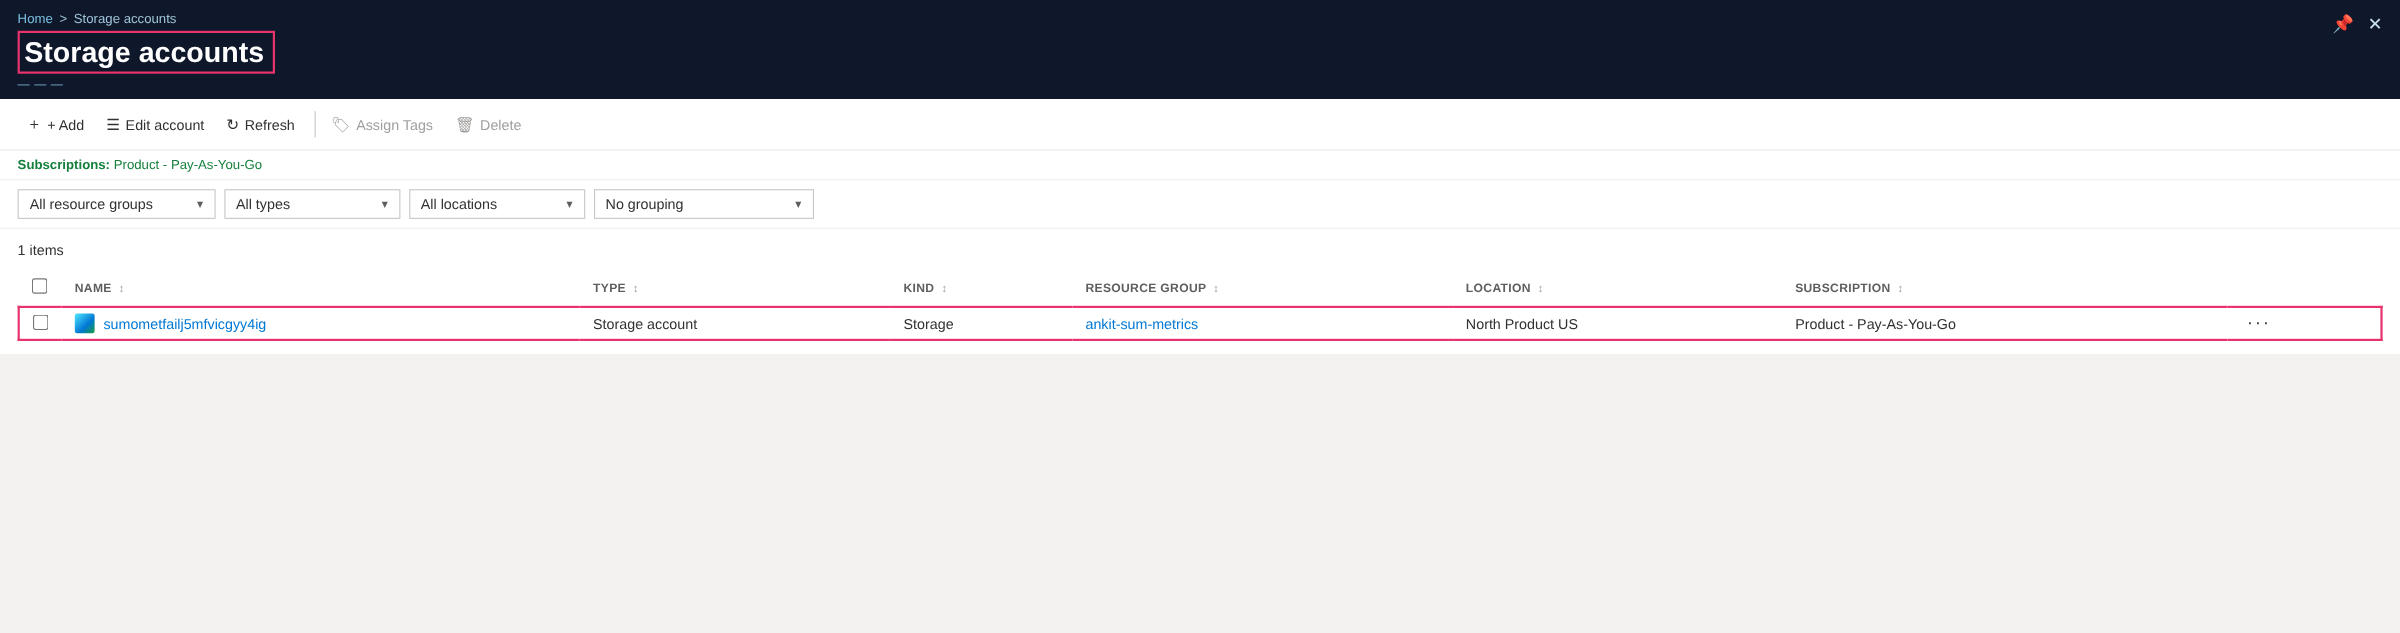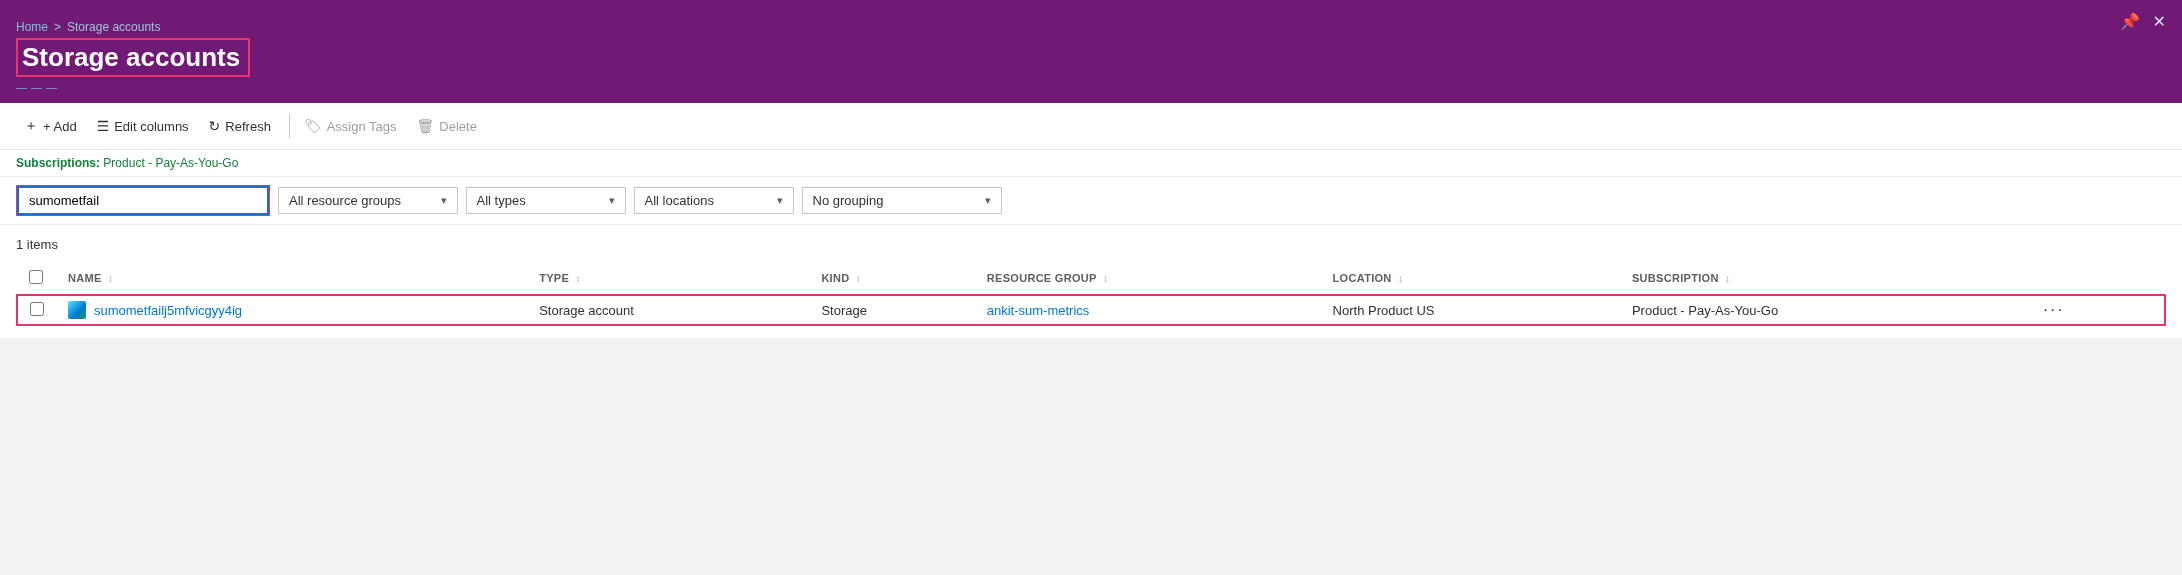--- a/index.html
+++ b/index.html
@@ -1,22 +1,22 @@
 <!DOCTYPE html>
 <html><head>
   <meta charset="utf-8">
   <style>
     * { box-sizing: border-box; margin: 0; padding: 0; }
     body { font-family: 'Segoe UI', Arial, sans-serif; font-size: 13px; background: #f3f2f1; }
 
     
     .header {
-      background: #701a75;
+      background: #0f172a;
       color: #fff;
-      padding: 10px 16px;
+      padding: 0 16px;
       position: relative;
       min-height: 90px;
     }
     .breadcrumb {
       display: flex;
       align-items: center;
       gap: 6px;
       padding: 10px 0 4px 0;
       font-size: 12px;
       color: #a0c4d8;
@@ -238,21 +238,21 @@
   </div>
 </div>
 
 <div class="toolbar">
   <button class="toolbar-btn">
     <span class="icon">＋</span>
     <span>+ Add</span>
   </button>
   <button class="toolbar-btn">
     <span class="icon">☰</span>
-    <span>Edit columns</span>
+    <span>Edit account</span>
   </button>
   <button class="toolbar-btn">
     <span class="icon">↻</span>
     <span>Refresh</span>
   </button>
   <div class="toolbar-divider"></div>
   <button class="toolbar-btn disabled">
     <span class="icon">🏷</span>
     <span>Assign Tags</span>
   </button>
@@ -261,23 +261,20 @@
     <span>Delete</span>
   </button>
 </div>
 
 <div class="sub-bar">
   <strong>Subscriptions:</strong>
   <span>Product - Pay-As-You-Go</span>
 </div>
 
 <div class="filter-bar">
-  <div class="filter-search-wrap">
-    <input class="filter-search" type="text" value="sumometfail" placeholder="Filter by name..." style="">
-  </div>
 
   <div class="filter-dropdown">
     <span>All resource groups</span>
     <span class="chevron">▾</span>
   </div>
 
   <div class="filter-dropdown">
     <span>All types</span>
     <span class="chevron">▾</span>
   </div>

